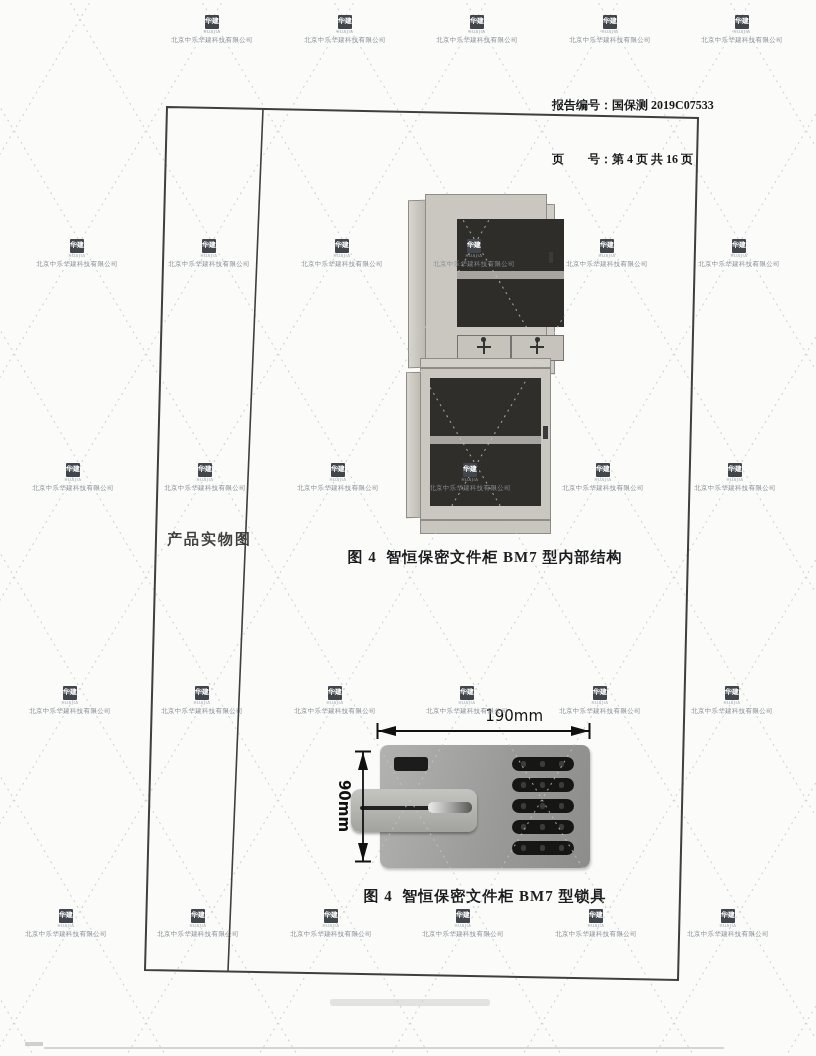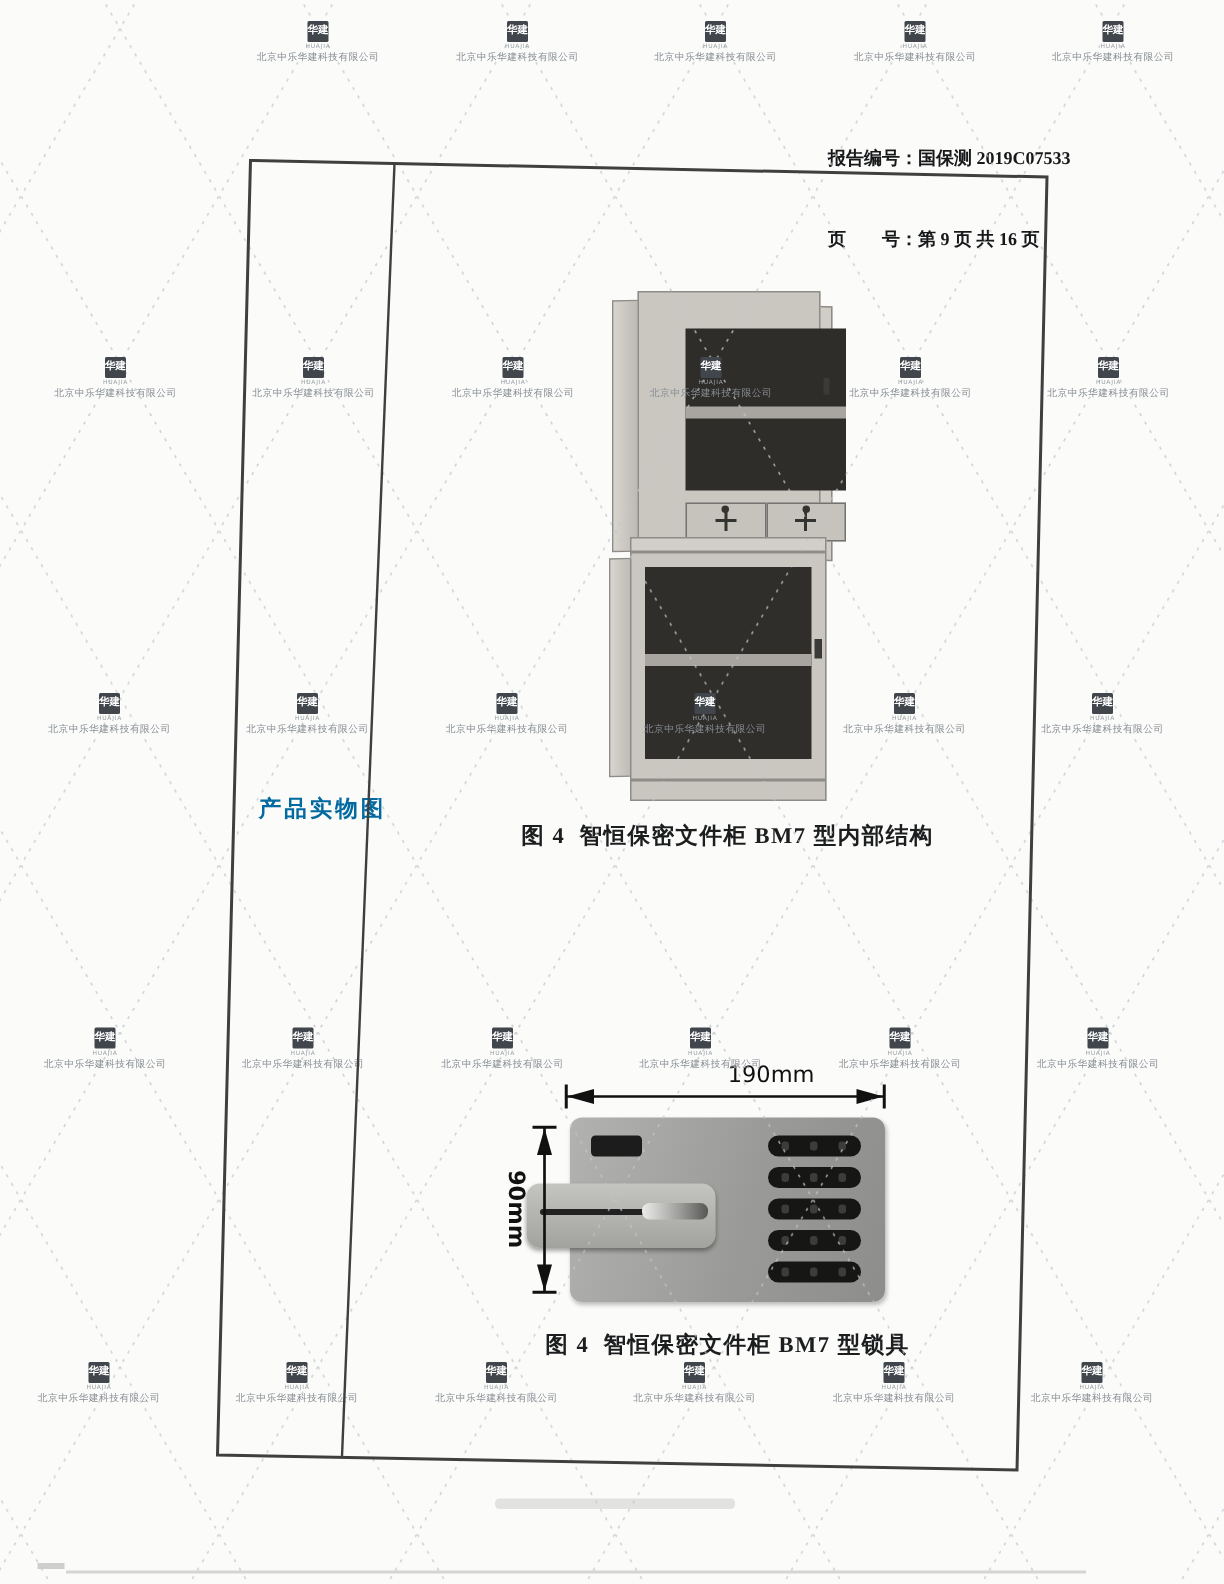--- a/index.html
+++ b/index.html
@@ -21,22 +21,22 @@
               letter-spacing:.3px;white-space:nowrap;}
 
   
   .hdr{position:absolute;left:552px;top:60px;z-index:3;font-weight:bold;color:#17181a;
        font-size:12px;line-height:18px;white-space:pre;}
 
   
   .frame-svg{position:absolute;left:0;top:0;z-index:6;pointer-events:none;}
 
   
-  .row-label{position:absolute;left:167px;top:530px;width:96px;text-align:center;
-             z-index:3;font-size:15px;font-weight:bold;color:#0369a1;letter-spacing:2px;}
+  .row-label{position:absolute;left:167px;top:530px;width:96px;text-align:left;
+             z-index:3;font-size:15px;font-weight:bold;color:#404040;letter-spacing:2px;}
 
   
   .caption{position:absolute;left:270px;width:430px;text-align:center;z-index:3;
            font-size:15px;font-weight:bold;color:#1c1d1f;white-space:pre;letter-spacing:1px;}
   .caption.fig4{top:548px;}
   .caption.fig5{top:887px;}
 
   
   .cab{position:absolute;left:400px;top:190px;width:160px;height:350px;z-index:2;}
   .cab *{position:absolute;box-sizing:border-box;}
@@ -109,21 +109,21 @@
     <pattern id="lat" width="132" height="223" patternUnits="userSpaceOnUse" patternTransform="translate(80,19)">
       <line x1="0" y1="0" x2="132" y2="223" stroke="#c2c6ca" stroke-width="1.1" stroke-dasharray="2 4.5"></line>
       <line x1="132" y1="0" x2="0" y2="223" stroke="#c2c6ca" stroke-width="1.1" stroke-dasharray="2 4.5"></line>
     </pattern>
   </defs>
   <rect x="0" y="0" width="816" height="1056" fill="url(#lat)"></rect>
 </svg>
 
 <div class="hdr">
   <div>报告编号：国保测 2019C07533</div>
-  <div>页　　号：第 9 页 共 16 页</div>
+  <div>页　　号：第 4 页 共 16 页</div>
 </div>
 
 <svg class="frame-svg" width="816" height="1056">
   <polygon points="167,107 698,118 678,980 145,970" fill="none" stroke="#3f3f3f" stroke-width="2"></polygon>
   <line x1="263" y1="109" x2="228" y2="971" stroke="#3f3f3f" stroke-width="1.6"></line>
 </svg>
 
 <div class="row-label">产品实物图</div>
 
 <div class="cab">

